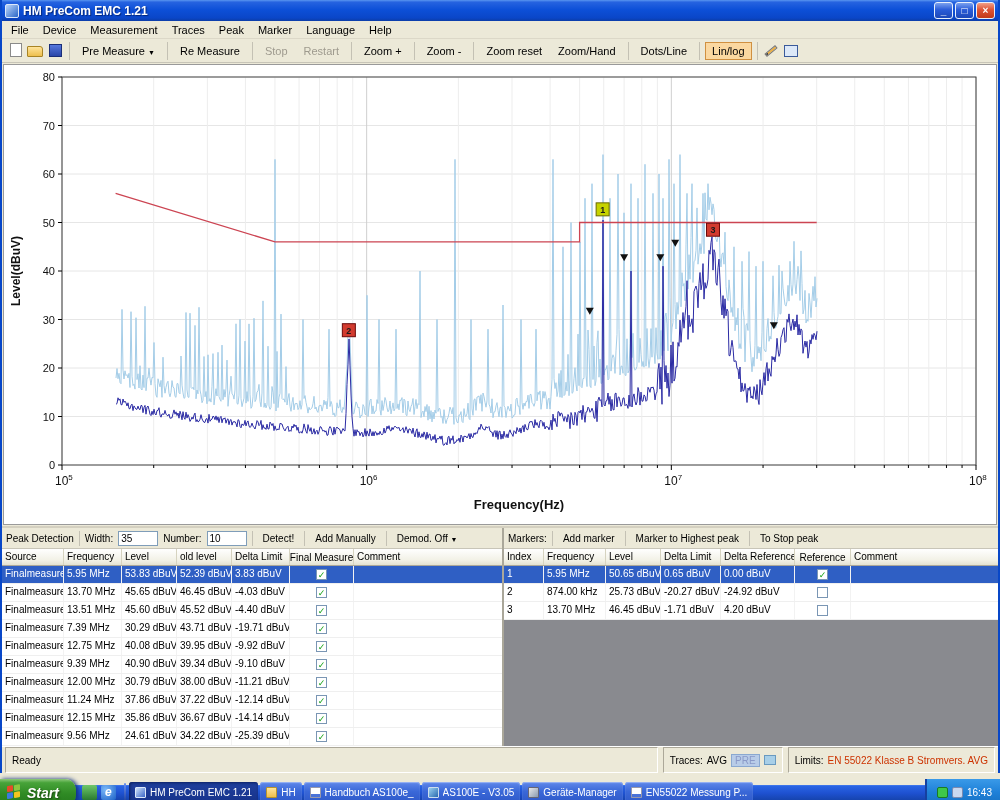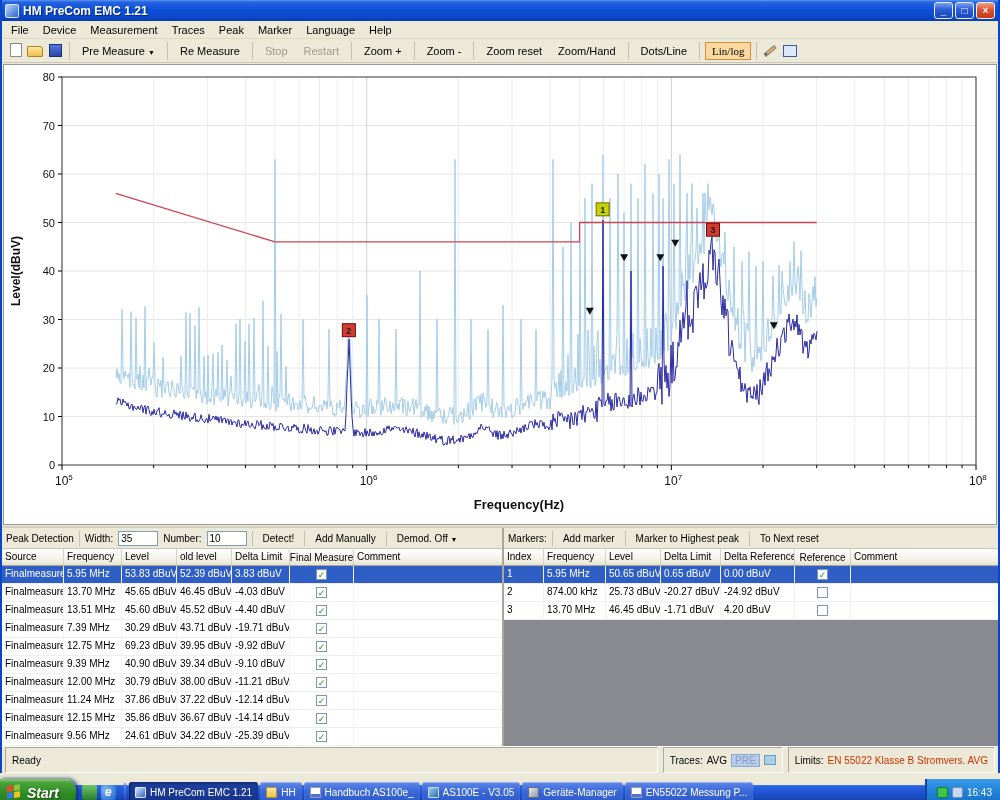--- a/index.html
+++ b/index.html
@@ -18,21 +18,21 @@
   .tbtn{width:19px;height:17px;border:1px solid #e8f0fc;border-radius:3px;color:#fff;font-size:10px;line-height:15px;
         text-align:center;background:linear-gradient(180deg,#7ba1ef,#2a5cd8 45%,#1c48b8);font-weight:bold;}
   .tbtn.close{background:linear-gradient(180deg,#f2a088,#dd5335 45%,#c23a18);}
 
   
   .menubar{height:18px;background:#ece9d8;border-bottom:1px solid #dcd8c8;display:flex;align-items:center;padding-left:2px;flex:0 0 18px;}
   .menu-item{padding:2px 7px;font-size:11px;cursor:default;}
   .toolbar{height:24px;background:#ece9d8;border-bottom:1px solid #c8c5b8;display:flex;align-items:center;padding:0 4px;gap:2px;flex:0 0 24px;}
   .tool-btn{padding:2px 6px;font-size:11px;border:1px solid transparent;white-space:nowrap;cursor:default;}
   .tool-btn.disabled{color:#9e9a8e;}
-  .tool-btn.active{background:#fbd8a0;border:1px solid #d09040;font-family:Liberation Serif, serif;}
+  .tool-btn.active{background:#fbd8a0;border:1px solid #d09040;}
   .tsep{width:1px;height:18px;background:#c4c1b4;margin:0 3px;}
   .ticon{width:16px;height:15px;margin:0 1px;position:relative;}
   .icon-new{background:#fff;border:1px solid #8a8a8a;width:12px;height:14px;margin:0 3px;}
   .icon-open{background:linear-gradient(180deg,#ffe49a,#edbf4e);border:1px solid #a88424;width:16px;height:11px;margin-top:3px;border-radius:1px 3px 1px 1px;}
   .icon-save{background:linear-gradient(180deg,#5577dd,#2a46a8);border:1px solid #1a2e78;width:13px;height:13px;margin:1px 2px;}
   .icon-pencil{width:14px;height:4px;background:linear-gradient(90deg,#444 15%,#f0b040 15%);transform:rotate(-40deg);margin-top:6px;border:1px solid #777;}
   .icon-scope{width:14px;height:12px;background:#dce8f8;border:1px solid #3a5a9a;margin-top:2px;}
 
   
   .chart-panel{flex:1 1 auto;background:#fff;border:1px solid #9a9a9a;margin:1px;position:relative;overflow:hidden;}
@@ -352,21 +352,21 @@
             <div class="td c-old">43.71 dBuV</div>
             <div class="td c-dl">-19.71 dBuV</div>
             <div class="td c-fm">
               <span class="chk">✓</span>
             </div>
             <div class="td c-cm"></div>
           </div>
           <div class="tr">
             <div class="td c-src">Finalmeasure</div>
             <div class="td c-freq">12.75 MHz</div>
-            <div class="td c-lvl">69.23 dBuV</div>
+            <div class="td c-lvl">40.08 dBuV</div>
             <div class="td c-old">39.95 dBuV</div>
             <div class="td c-dl">-9.92 dBuV</div>
             <div class="td c-fm">
               <span class="chk">✓</span>
             </div>
             <div class="td c-cm"></div>
           </div>
           <div class="tr">
             <div class="td c-src">Finalmeasure</div>
             <div class="td c-freq">9.39 MHz</div>
@@ -426,21 +426,21 @@
     </div>
 
     <div class="panel-right">
       <div class="strip">
         <span class="slabel">Markers:</span>
         <div class="ssep"></div>
         <span class="sbtn">Add marker</span>
         <div class="ssep"></div>
         <span class="sbtn">Marker to Highest peak</span>
         <div class="ssep"></div>
-        <span class="sbtn">To Next reset</span>
+        <span class="sbtn">To Stop peak</span>
       </div>
       <div class="thead">
         <div class="th r-idx">Index</div>
         <div class="th r-freq">Frequency</div>
         <div class="th r-lvl">Level</div>
         <div class="th r-dl">Delta Limit</div>
         <div class="th r-dr">Delta Reference</div>
         <div class="th r-ref">Reference</div>
         <div class="th r-cm">Comment</div>
       </div>

